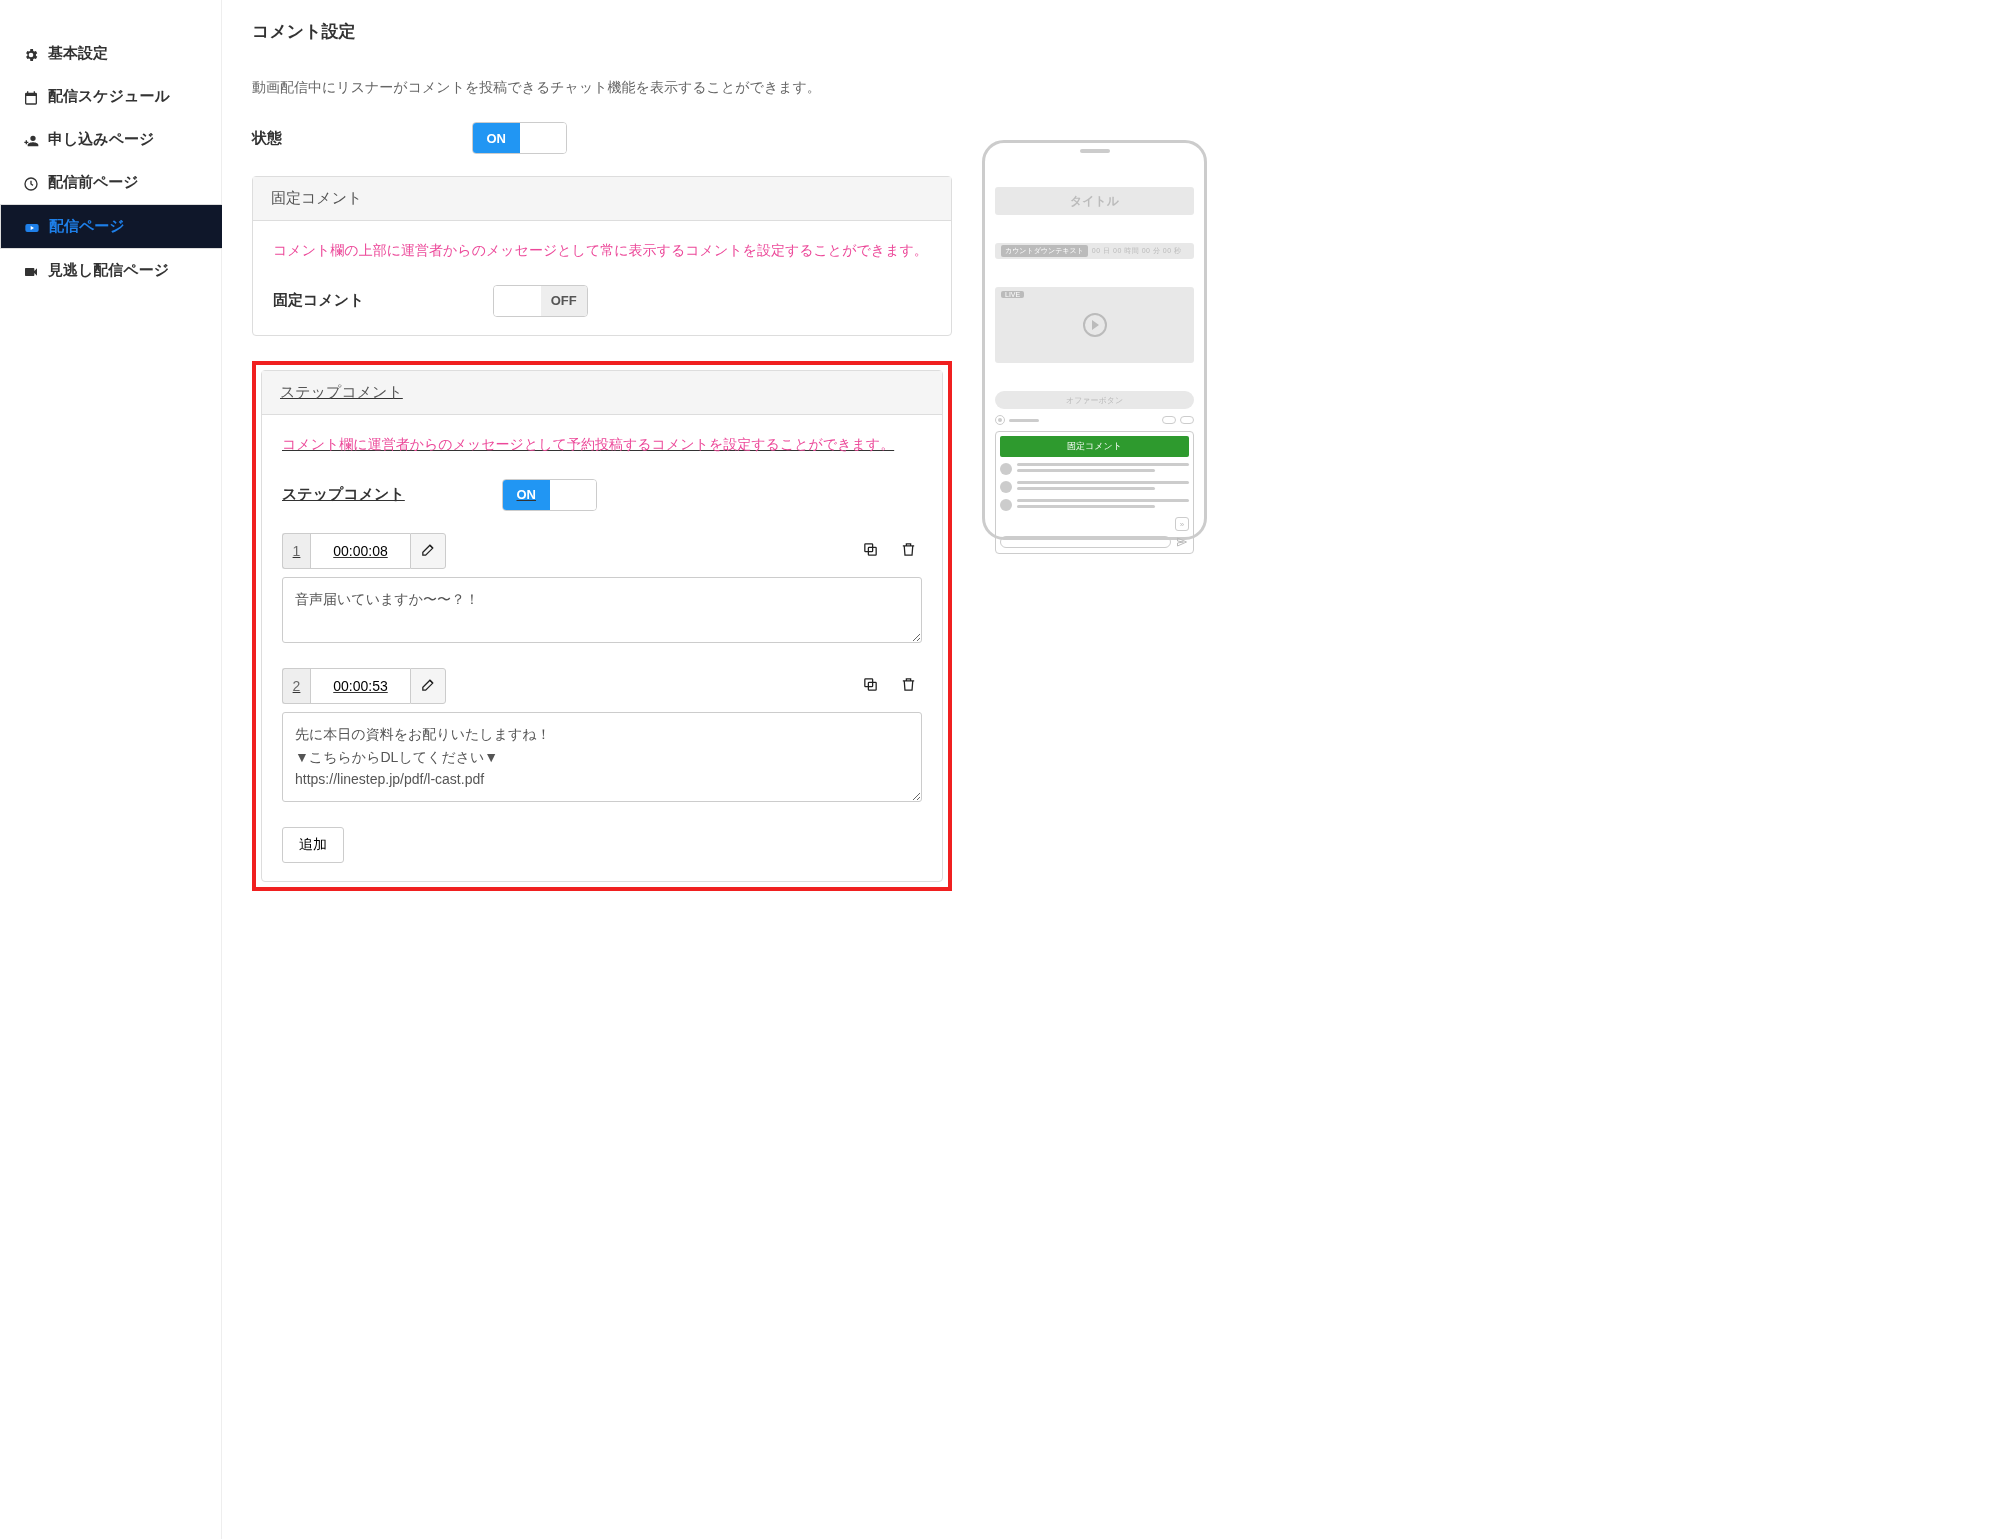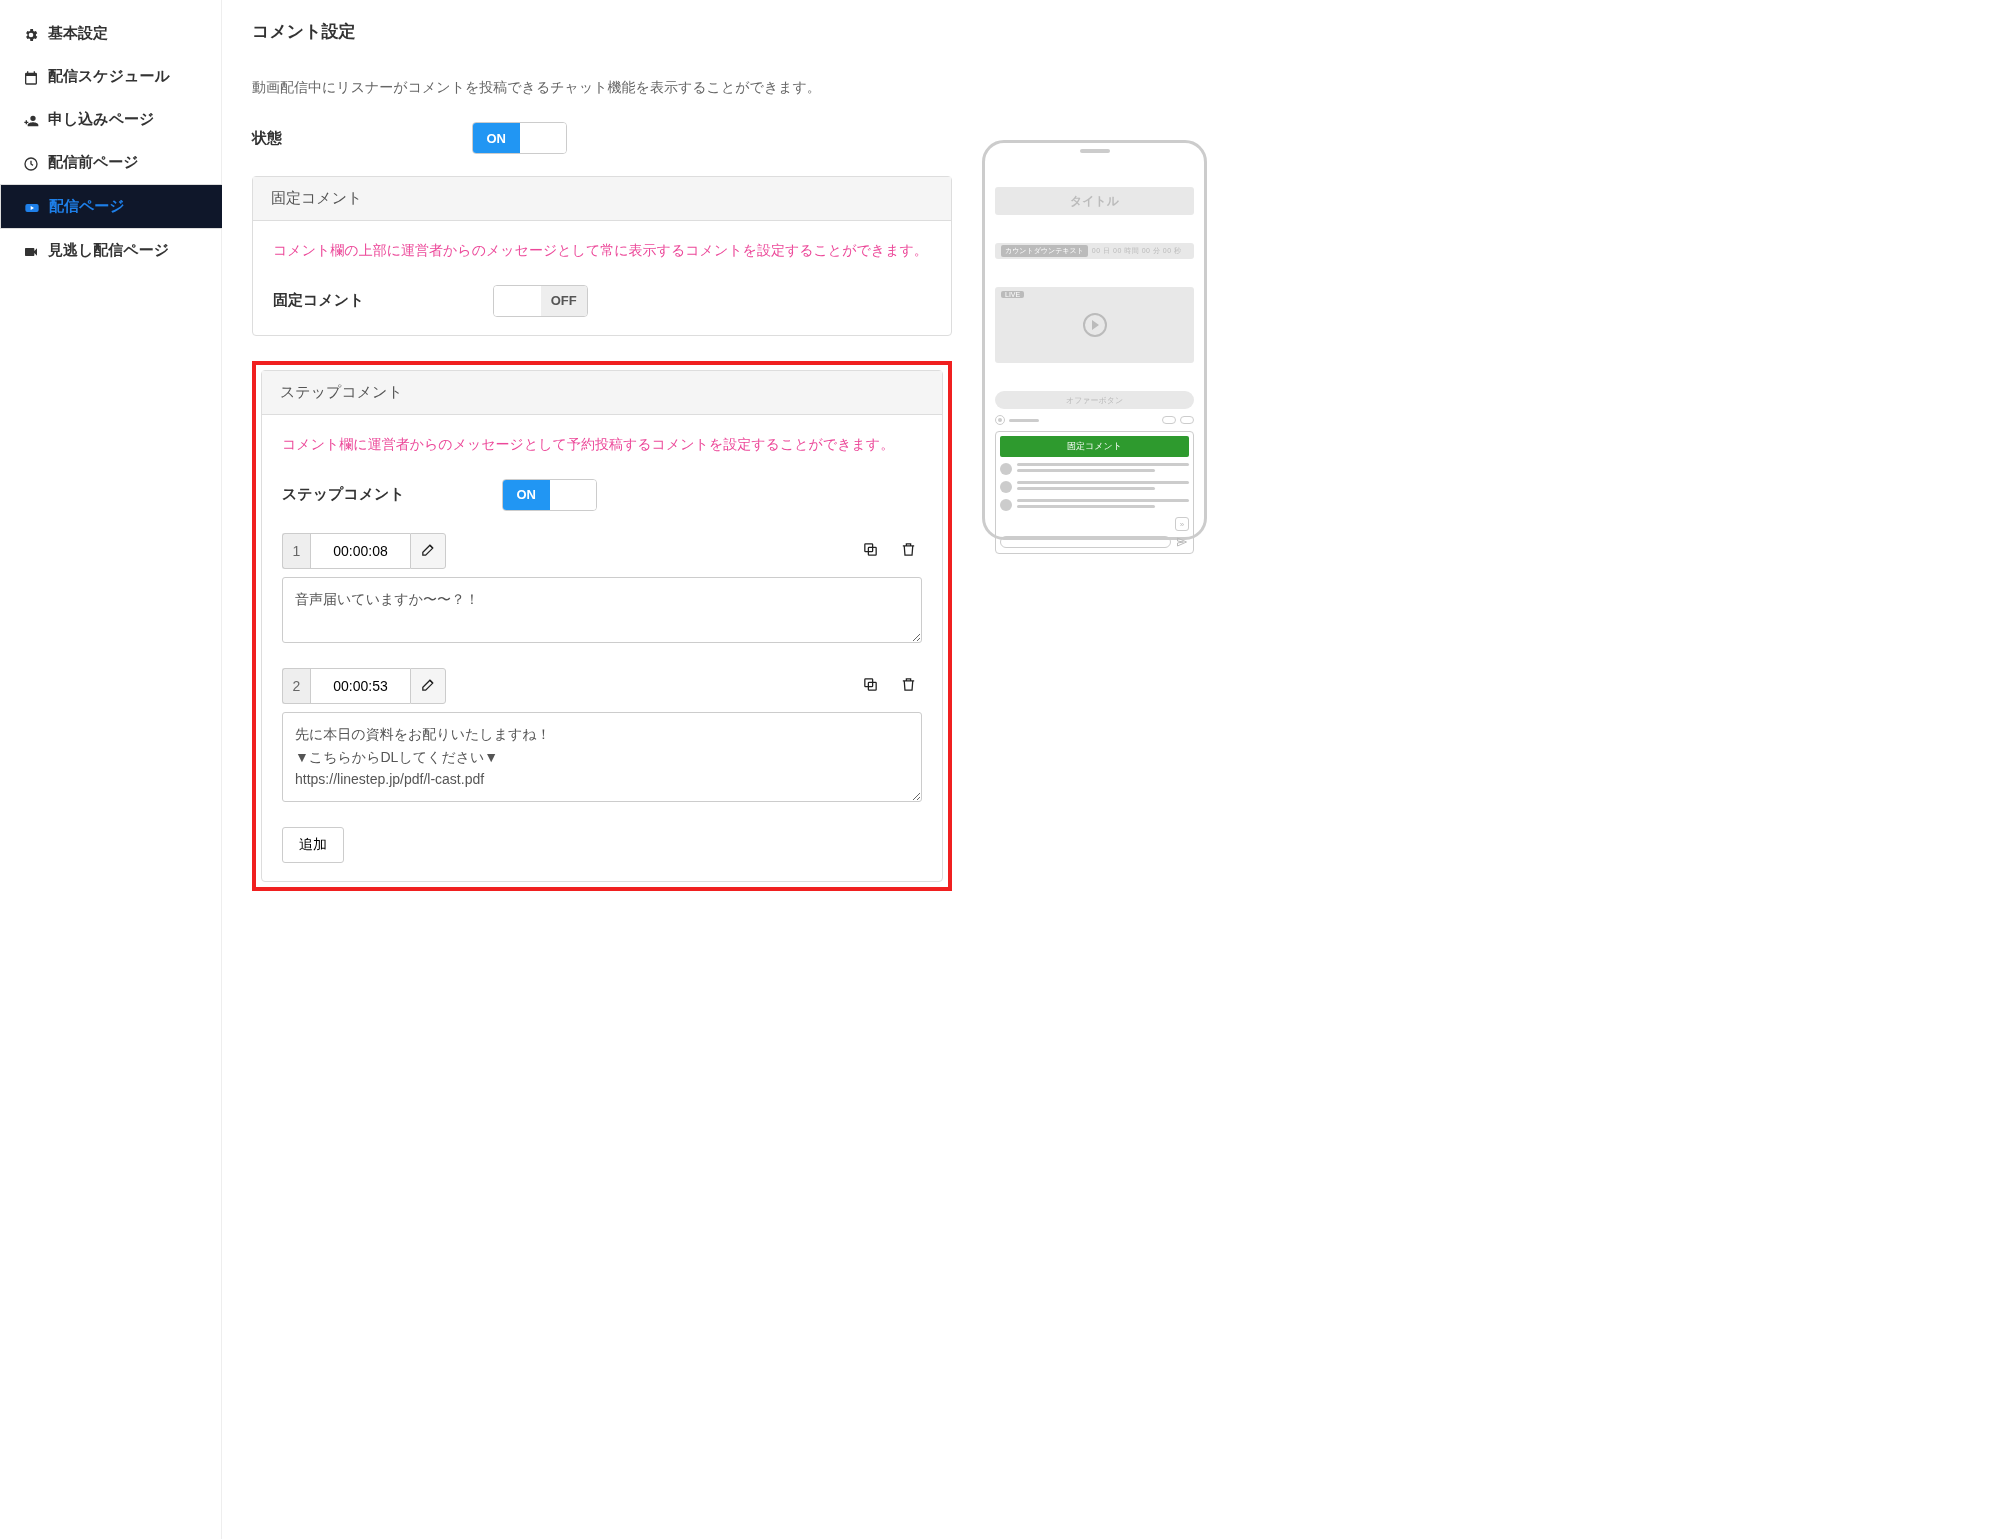--- a/index.html
+++ b/index.html
@@ -8,21 +8,21 @@
     background: #ffffff;
     color: #333;
     font-size: 14px;
   }
   .app { display: flex; min-height: 100vh; }
 
   
   .sidebar {
     width: 222px;
     flex-shrink: 0;
-    padding-top: 12px;
+    padding-top: 32px;
     border-right: 1px solid #eee;
   }
   .sidebar-item {
     display: flex;
     align-items: center;
     gap: 8px;
     padding: 12px 22px;
     font-size: 15px;
     color: #333;
     font-weight: 600;
@@ -91,21 +91,21 @@
     background: #f5f5f5;
     border-bottom: 1px solid #ddd;
     padding: 12px 18px;
     font-size: 15px;
     font-weight: 500;
     color: #555;
   }
   .panel-body { padding: 18px 20px; }
   .panel-desc { color: #ec4899; font-size: 14px; margin-bottom: 22px; line-height: 1.7; }
 
-  .highlight-box { border: 4px solid #f02020; padding: 5px; margin-top: 20px; }
+  .highlight-box { border: 4px solid #f02020; padding: 5px; margin-top: 20px; text-decoration: underline; }
 
   
   .step-item { margin-bottom: 22px; }
   .step-head {
     display: flex; align-items: center; margin-bottom: 8px;
   }
   .step-index {
     width: 28px; height: 36px;
     border: 1px solid #ccc; background: #eee;
     display: flex; align-items: center; justify-content: center;

